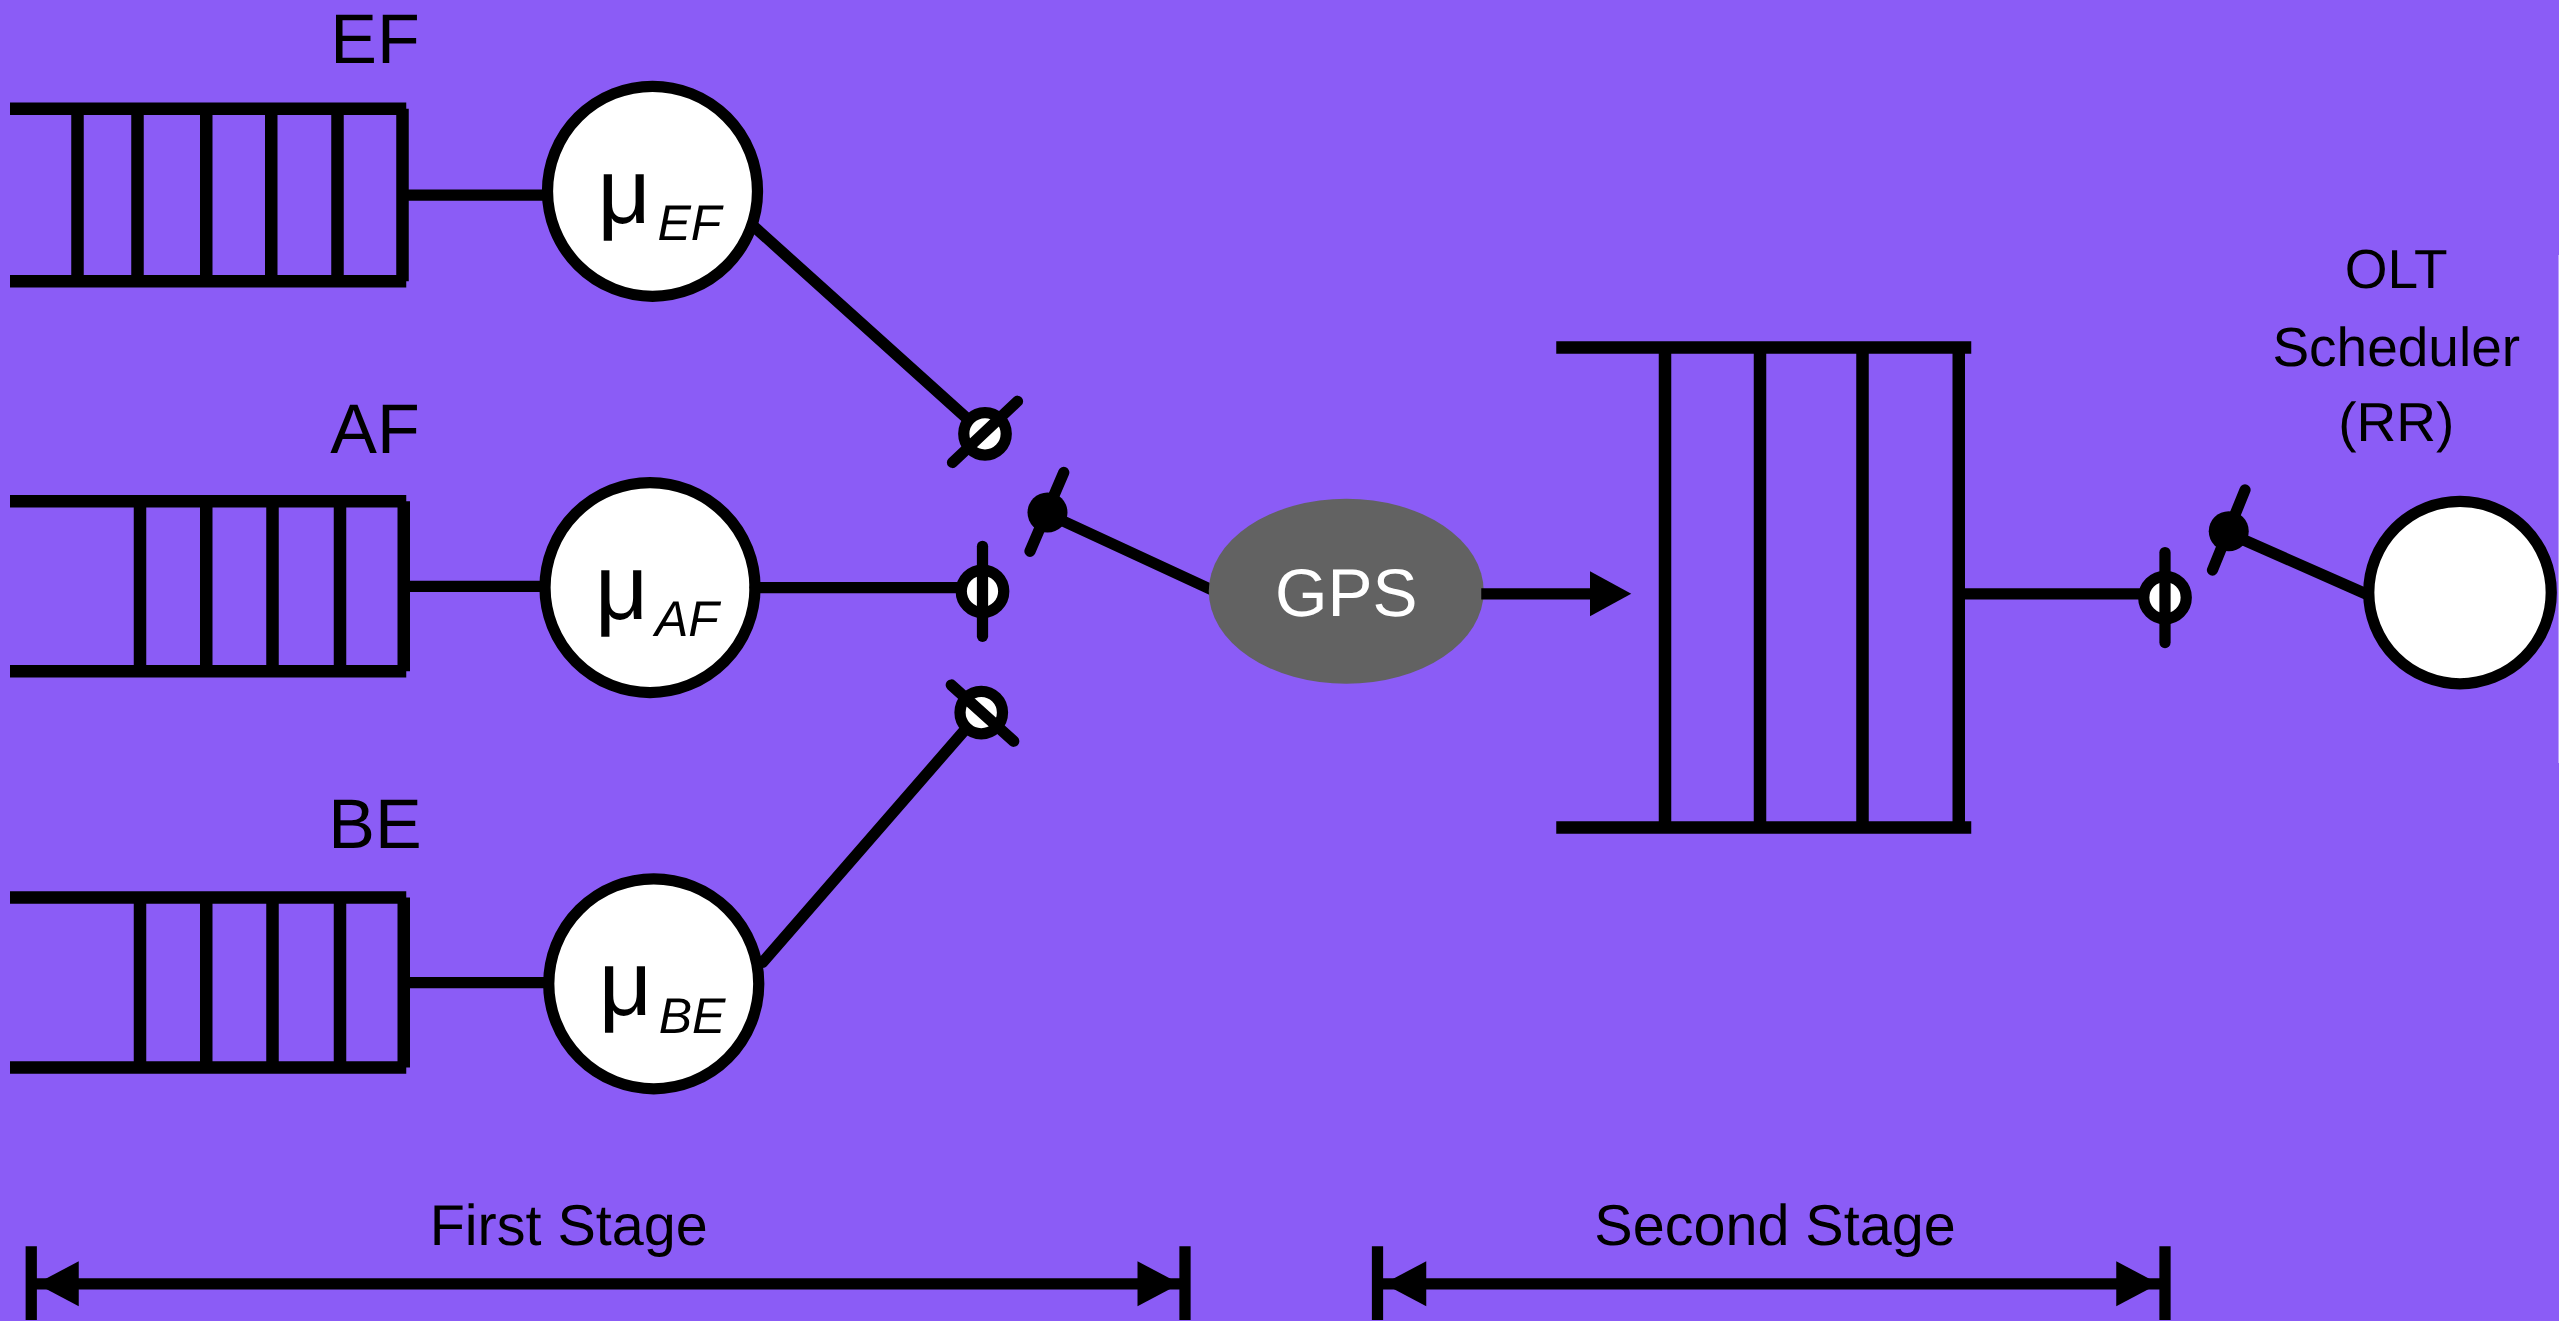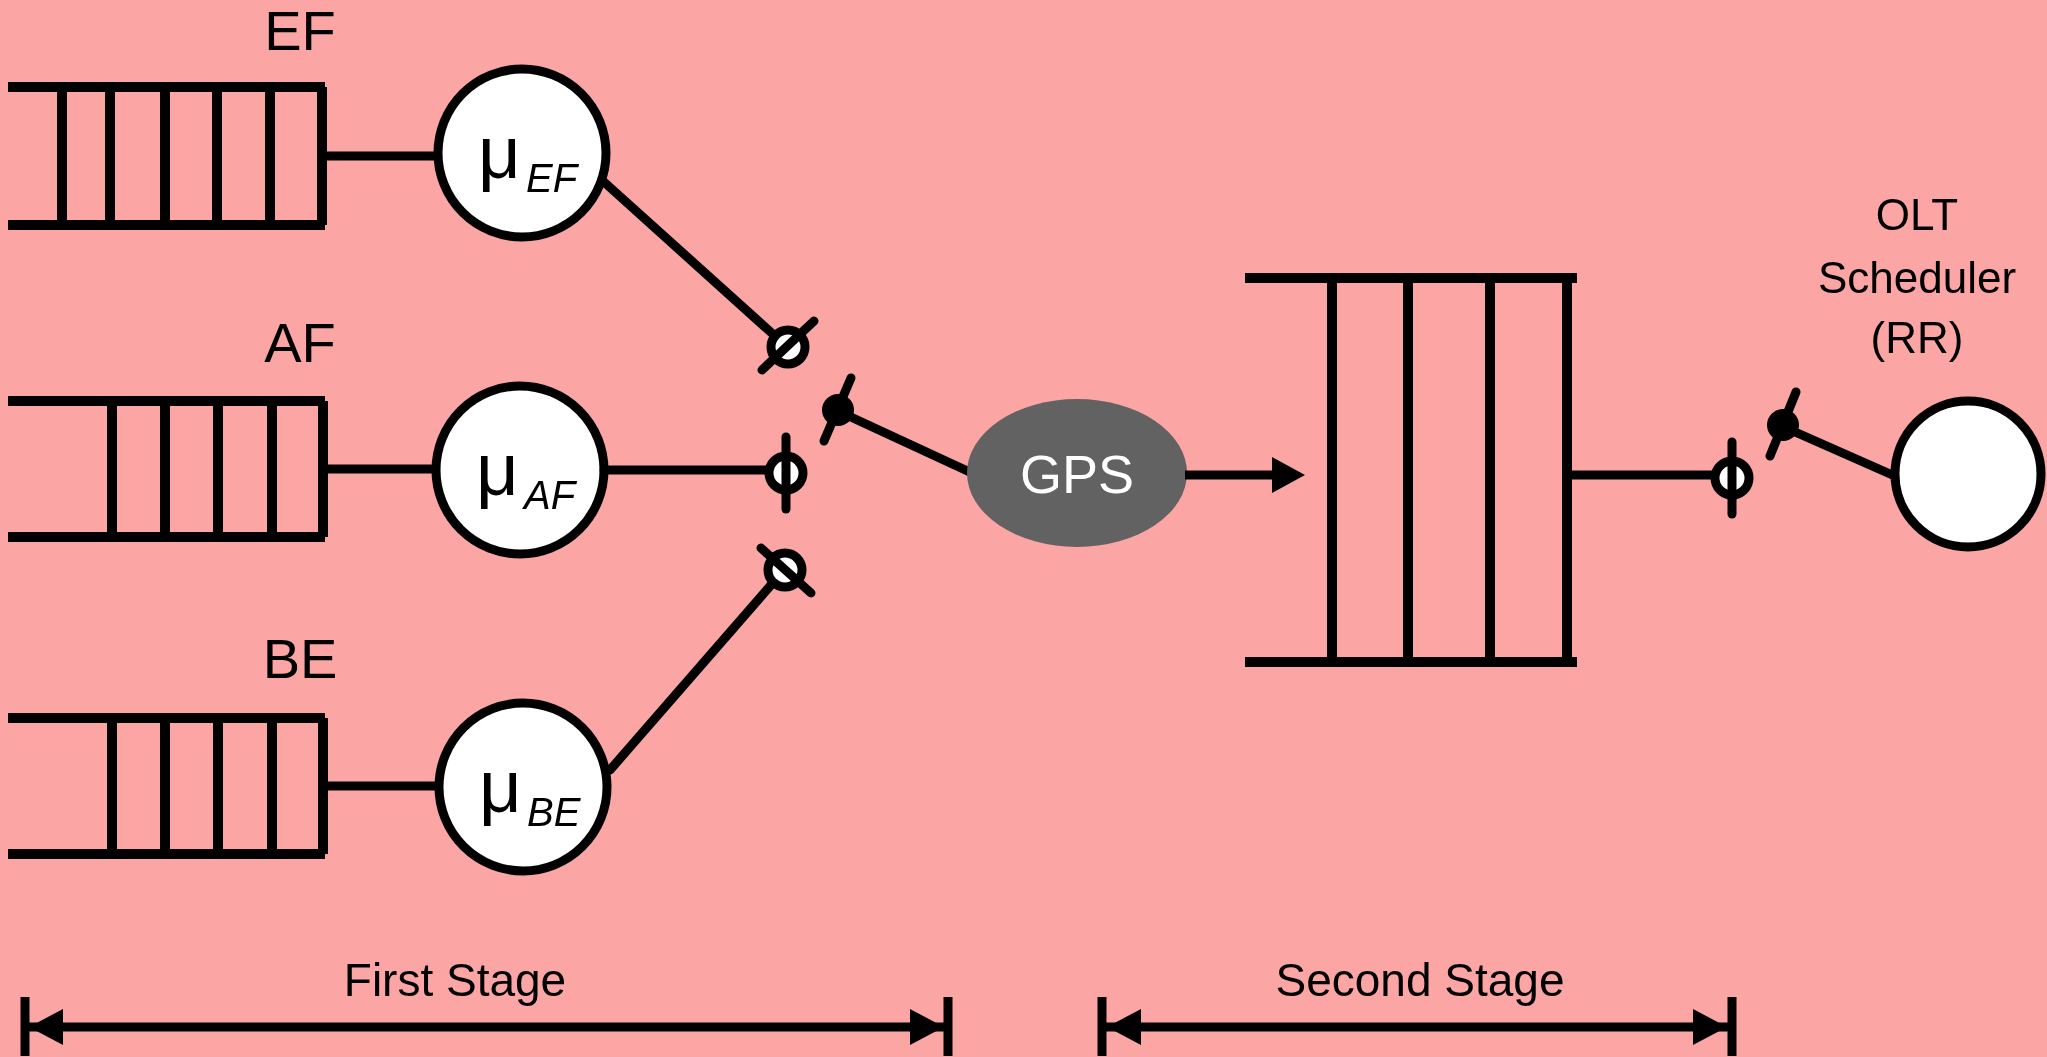--- a/index.html
+++ b/index.html
@@ -1,19 +1,19 @@
 <!DOCTYPE html>
 <html><head>
 <meta charset="utf-8">
 <style>
   html,body{margin:0;padding:0;background:#ffffff;}
   .stage-wrap{
     position:relative;
     width:2047px;height:1057px;
-    background:#fca5a5;
+    background:#8b5cf6;
     overflow:hidden;
     font-family:"Liberation Sans", sans-serif;
   }
   svg{position:absolute;left:0;top:0;}
   .ink{stroke:#000000;fill:none;}
   .w10{stroke-width:10;}
   .w9{stroke-width:9;}
   .cap{stroke-linecap:round;}
   .node{fill:#ffffff;stroke:#000000;stroke-width:9;}
   .dot{fill:#000000;stroke:none;}

